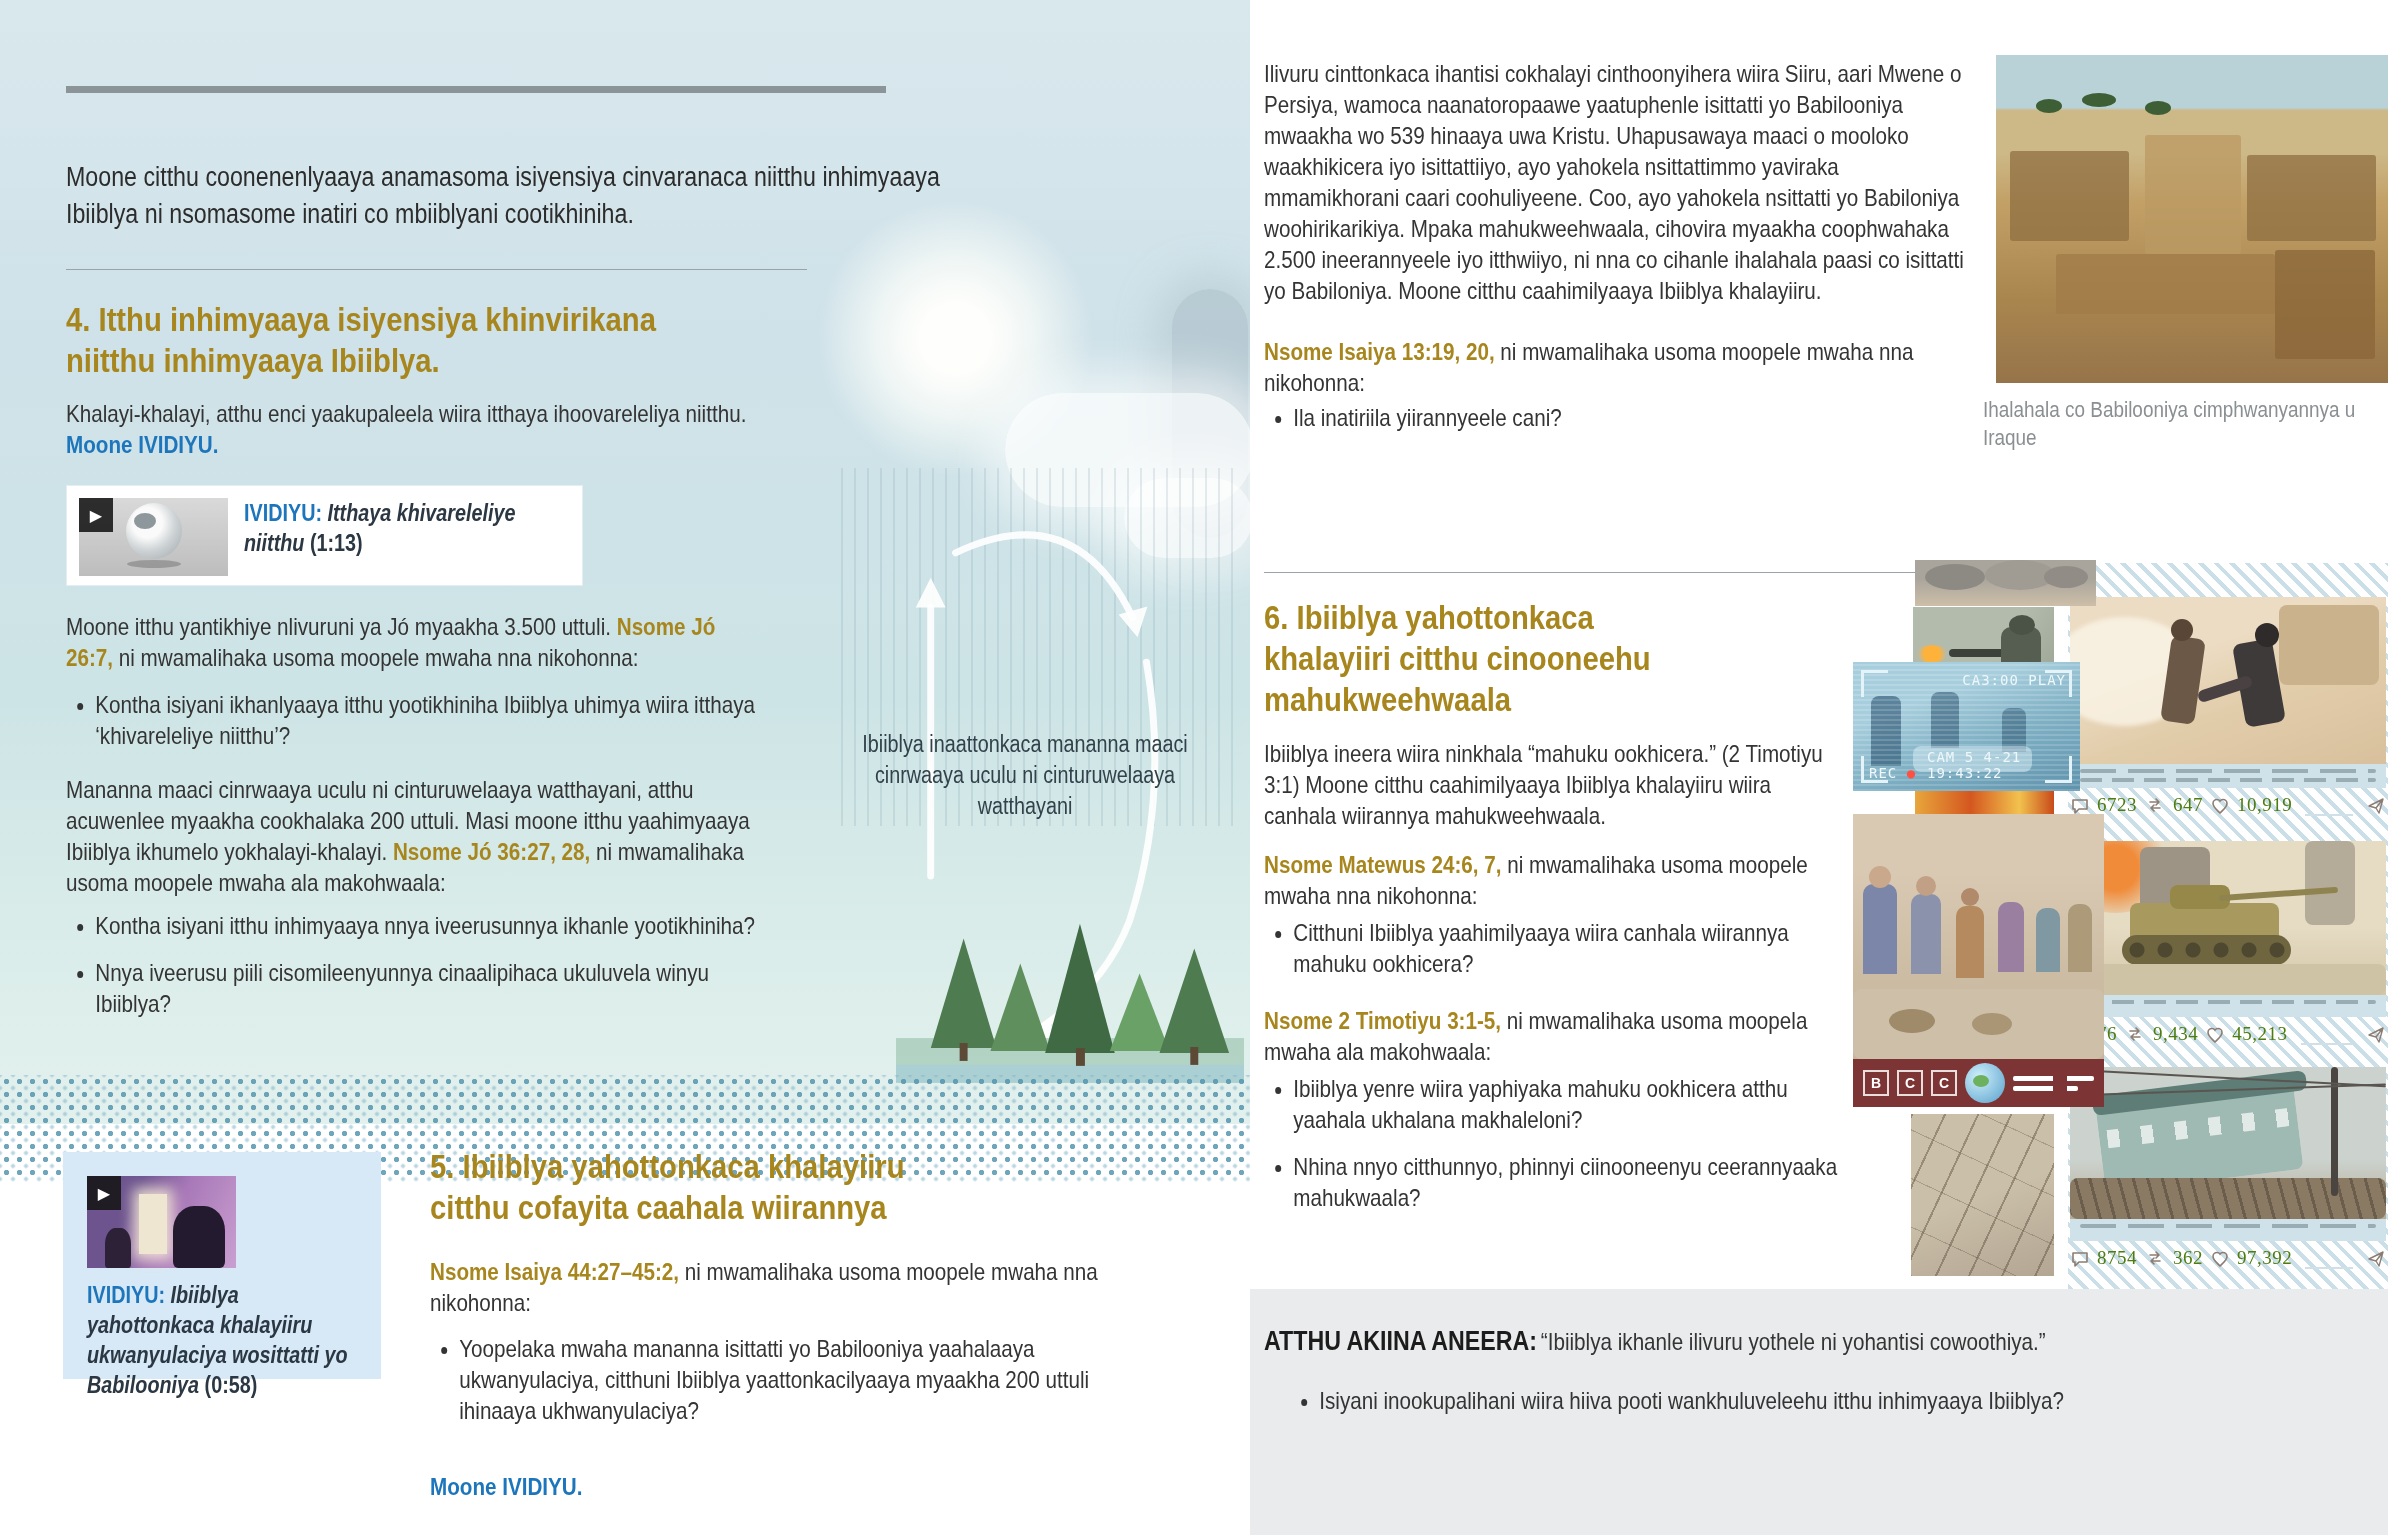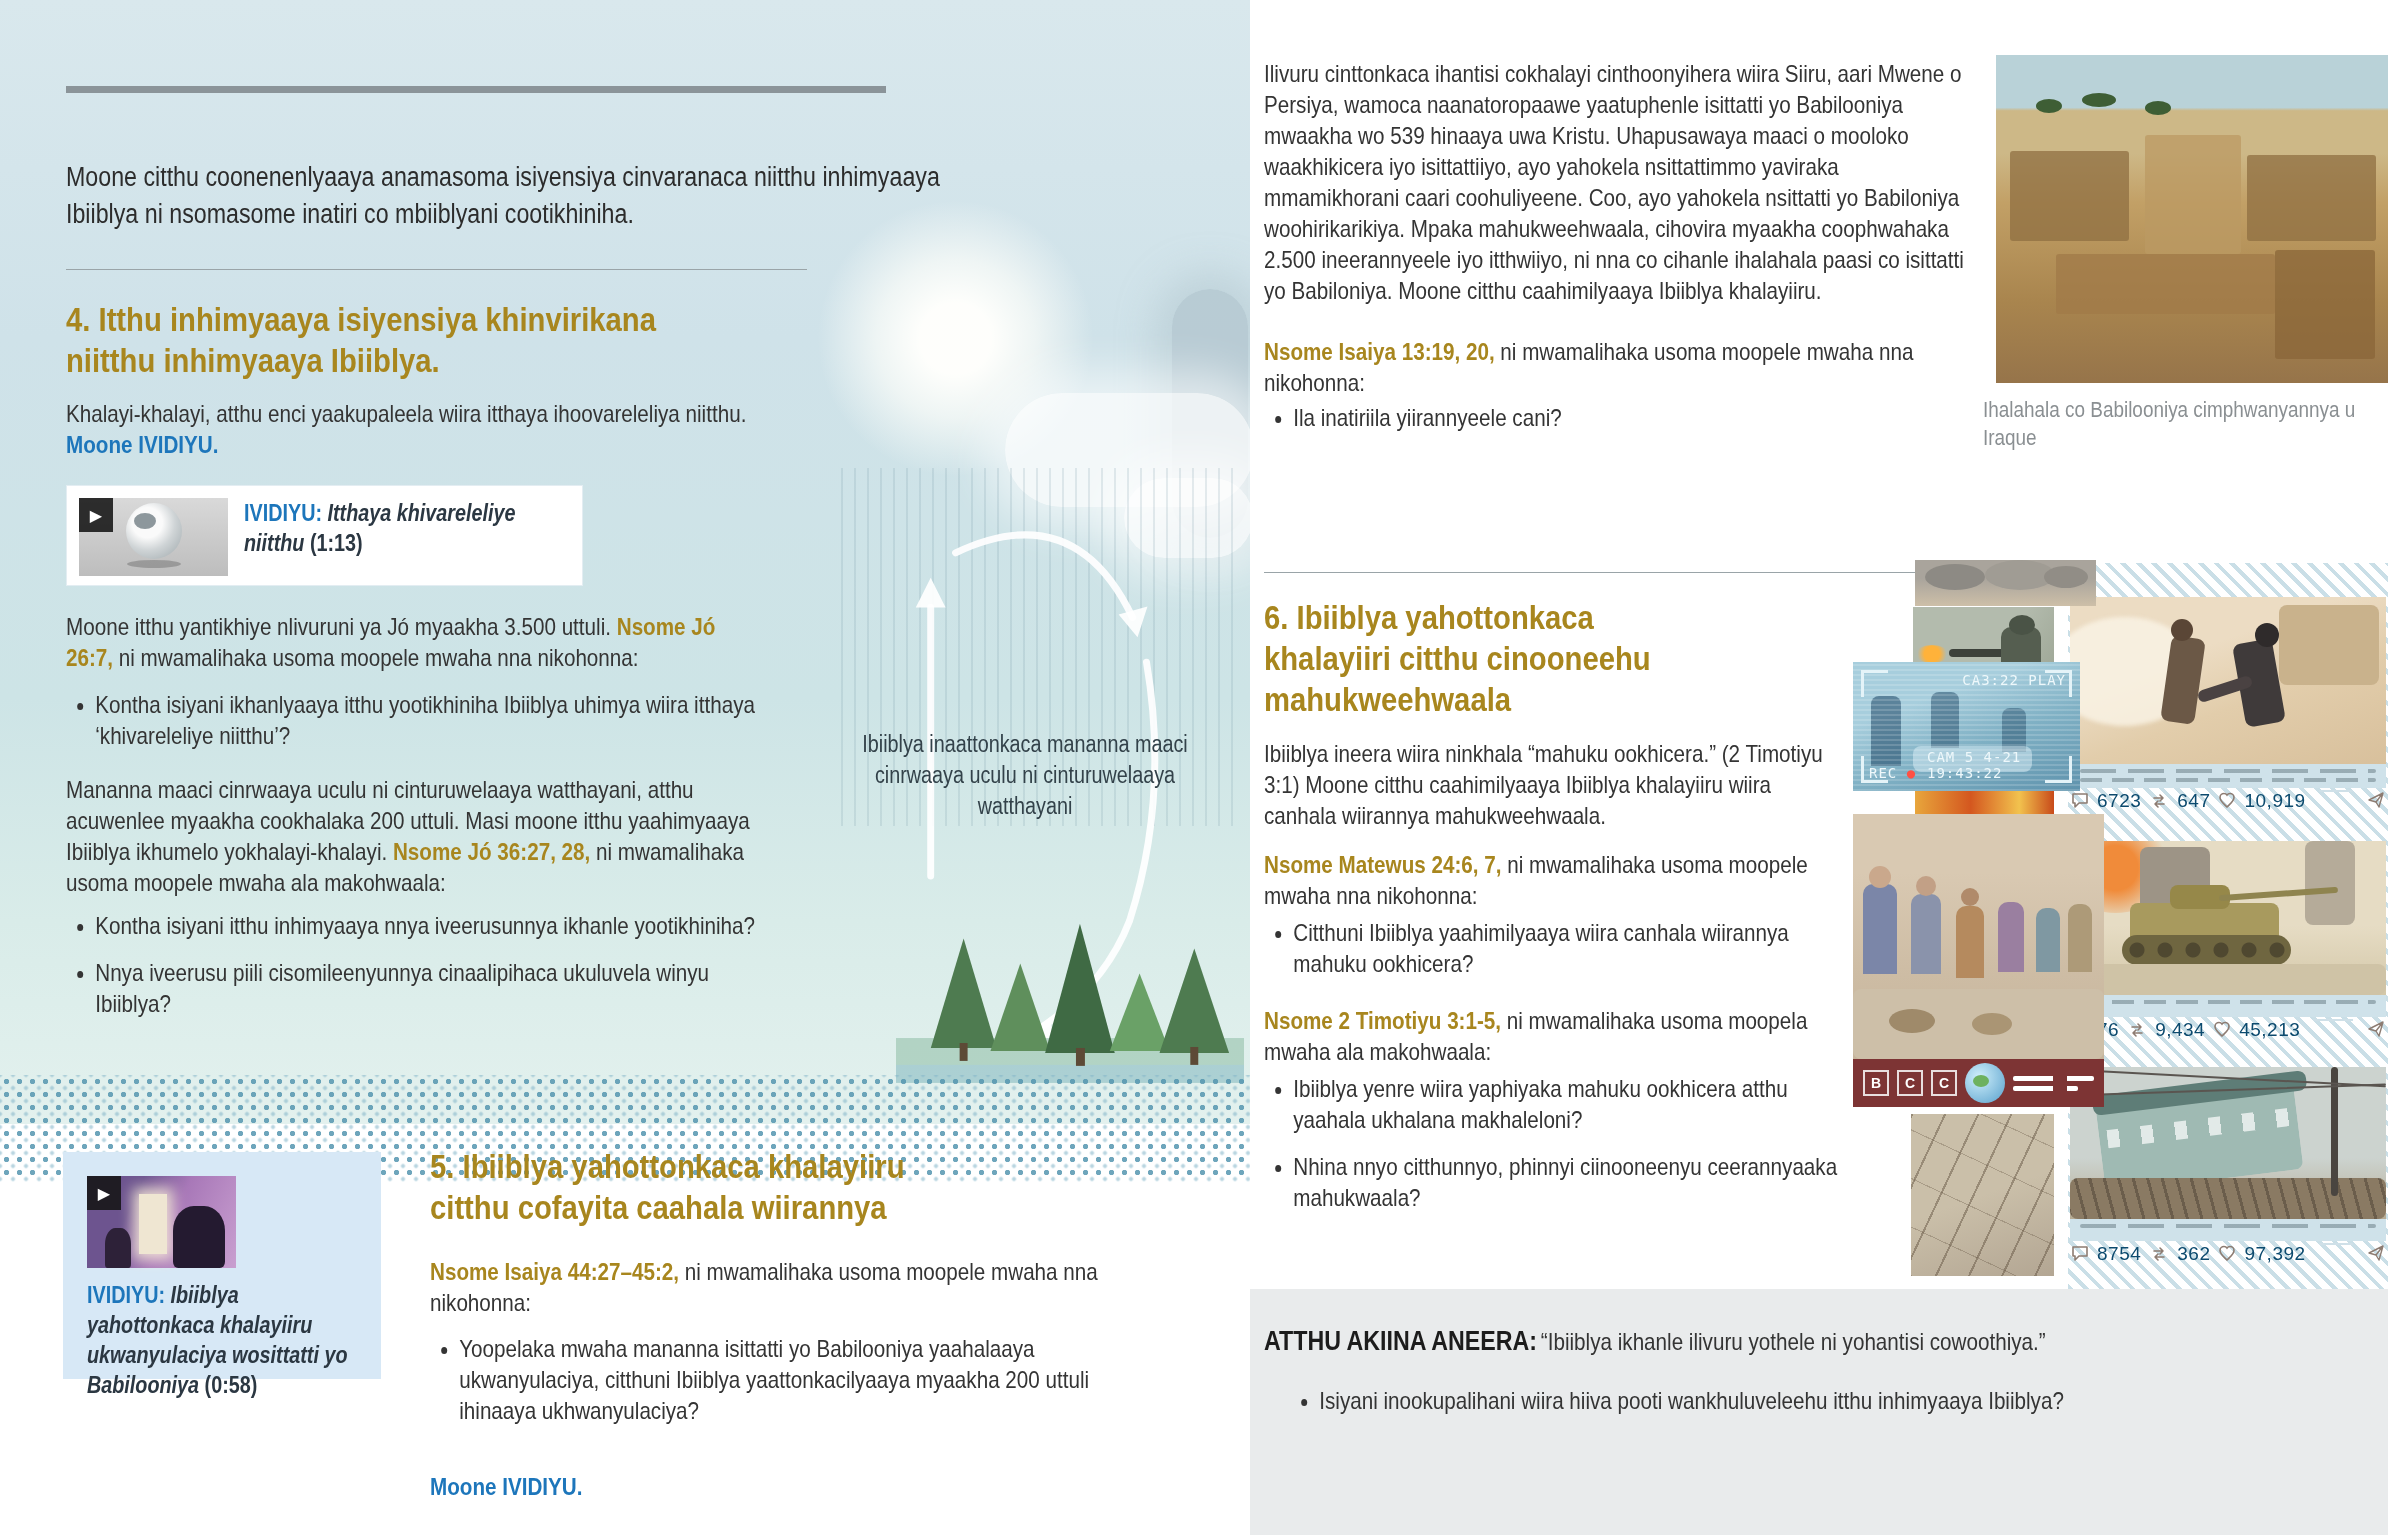--- a/index.html
+++ b/index.html
@@ -59,21 +59,21 @@
   
   .ph{position:absolute;overflow:hidden;}
   .babylon{background:linear-gradient(180deg,#b9d2d8 0 16%,#cdb887 17% 30%,#c2a066 45%,#a9854e 75%,#96744a 100%);}
   .ruin{position:absolute;background:#8f6f42;opacity:.75;border-radius:3px;}
   .palm{position:absolute;width:26px;height:14px;border-radius:50%;background:#3e5e35;}
   .hatch{background:repeating-linear-gradient(45deg,rgba(158,196,211,.55) 0 4px,rgba(255,255,255,0) 4px 11px);}
   .post-bar{background:#cfe2ea;}
   .bl{height:4px;margin:5px 10px 0 10px;border-radius:2px;
       background:repeating-linear-gradient(90deg,#8fa3ab 0 36px,rgba(0,0,0,0) 36px 48px);opacity:.85;}
   .bl.b2{background:repeating-linear-gradient(90deg,#8fa3ab 0 22px,rgba(0,0,0,0) 22px 32px);}
-  .stats{display:flex;align-items:flex-start;gap:7px;color:#0c4a6e;font-size:19px;}
+  .stats{display:flex;align-items:flex-end;gap:7px;color:#4d7c0f;font-size:19px;font-family:Liberation Serif, serif;}
   .stats svg{display:block;}
   .snum{letter-spacing:0.5px;}
   .sline{flex:1;height:2px;background:#cfe0e8;margin:0 6px;}
   .riot{background:linear-gradient(160deg,#ecdcc3 0 35%,#e2cdab 60%,#d8c09c 100%);}
   .blob{position:absolute;border-radius:50%;}
   .fig{position:absolute;border-radius:8px;}
   .tankimg{background:linear-gradient(180deg,#e6dcc4 0 55%,#d3c7a8 100%);}
   .houseimg{background:linear-gradient(180deg,#ccd3cf 0 60%,#b6ab93 100%);}
   .smokeimg{background:linear-gradient(180deg,#a9a49c 0 40%,#cdbfa8 100%);}
   .soldierimg{background:linear-gradient(120deg,#b3bbad 0 60%,#9aa392 100%);}
@@ -357,21 +357,21 @@
     <div class="ph cctv" style="left:603px;top:662px;width:227px;height:129px;">
       <div class="fig" style="left:18px;top:34px;width:30px;height:70px;background:rgba(30,70,100,.55);border-radius:8px 8px 0 0;"></div>
       <div class="fig" style="left:78px;top:30px;width:28px;height:56px;background:rgba(30,70,100,.5);border-radius:8px 8px 0 0;"></div>
       <div class="fig" style="left:149px;top:46px;width:24px;height:44px;background:rgba(30,70,100,.45);border-radius:8px 8px 0 0;"></div>
       <div class="fig" style="left:60px;top:84px;width:119px;height:26px;background:rgba(220,240,248,.5);"></div>
       <div class="scan"></div>
       <div class="cb" style="left:8px;top:8px;border-left-width:3px;border-top-width:3px;"></div>
       <div class="cb" style="right:8px;top:8px;border-right-width:3px;border-top-width:3px;"></div>
       <div class="cb" style="left:8px;bottom:8px;border-left-width:3px;border-bottom-width:3px;"></div>
       <div class="cb" style="right:8px;bottom:8px;border-right-width:3px;border-bottom-width:3px;"></div>
-      <div class="cctv-t" style="right:14px;top:10px;">CA3:22 PLAY</div>
+      <div class="cctv-t" style="right:14px;top:10px;">CA3:00 PLAY</div>
       <div class="cctv-t" style="left:16px;bottom:10px;"><span>REC</span> <span style="color:#ff5044;">●</span></div>
       <div class="cctv-t" style="left:74px;bottom:10px;">CAM 5 4-21 19:43:22</div>
     </div>
     <div class="ph fireimg" style="left:665px;top:791px;width:139px;height:24px;"></div>
     <div class="ph bbcimg" style="left:603px;top:814px;width:251px;height:293px;">
       <div class="fig" style="left:10px;top:70px;width:34px;height:90px;background:#7b86a8;border-radius:10px 10px 0 0;"></div>
       <div class="blob" style="left:16px;top:52px;width:22px;height:22px;background:#caa88c;"></div>
       <div class="fig" style="left:58px;top:80px;width:30px;height:80px;background:#8a93ab;border-radius:10px 10px 0 0;"></div>
       <div class="blob" style="left:63px;top:62px;width:20px;height:20px;background:#c2a086;"></div>
       <div class="fig" style="left:103px;top:92px;width:28px;height:72px;background:#b58a5e;border-radius:10px 10px 0 0;"></div>

